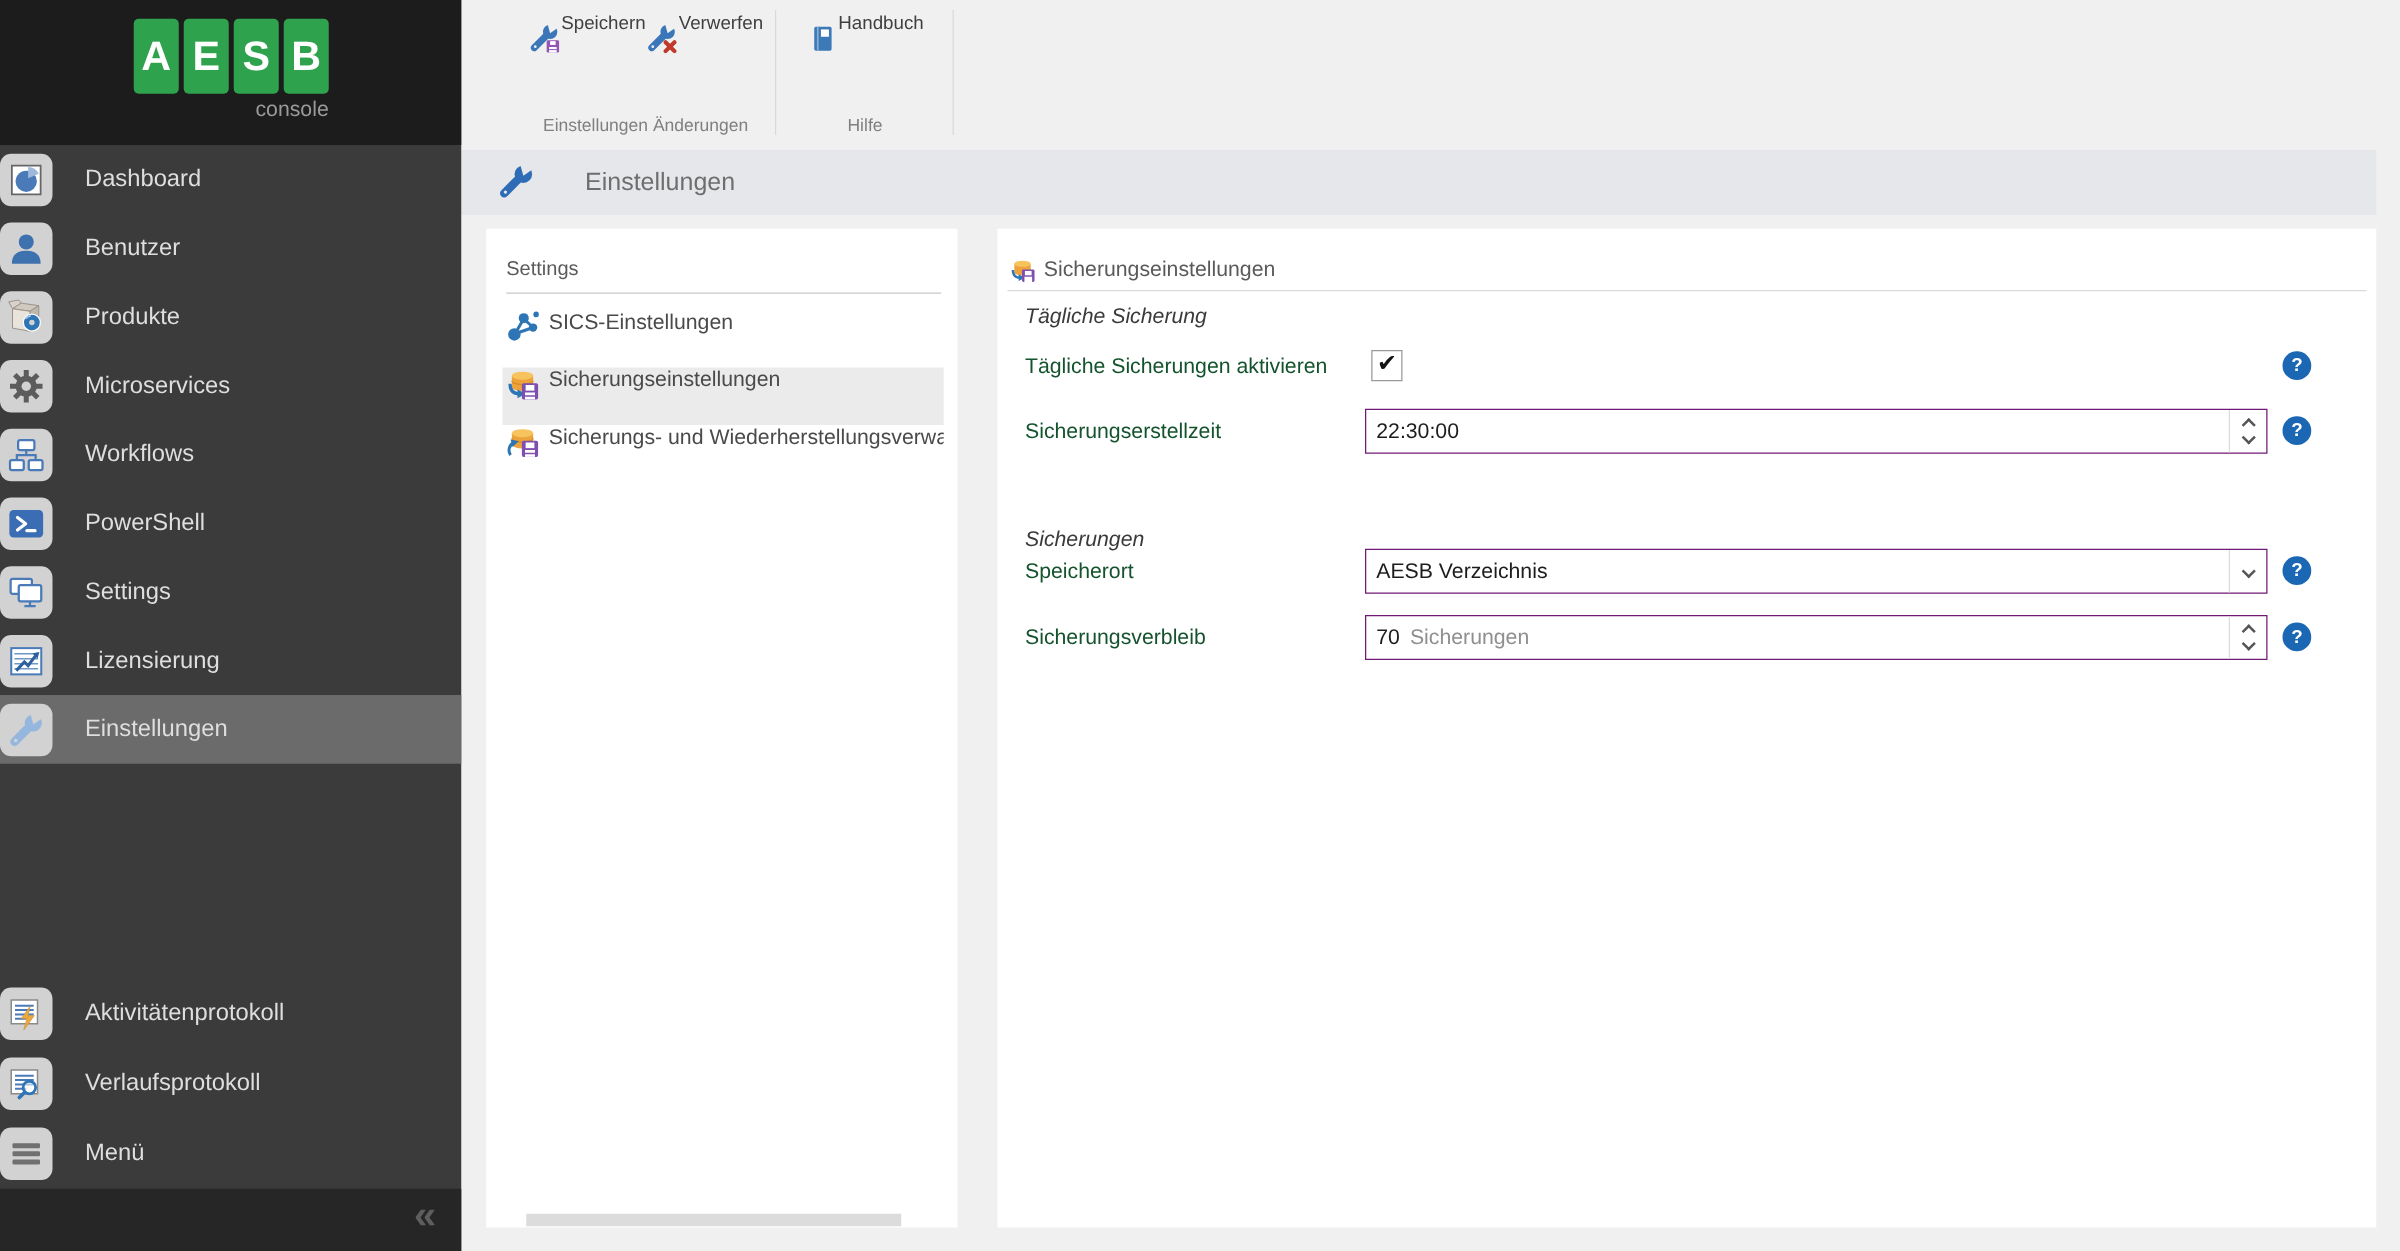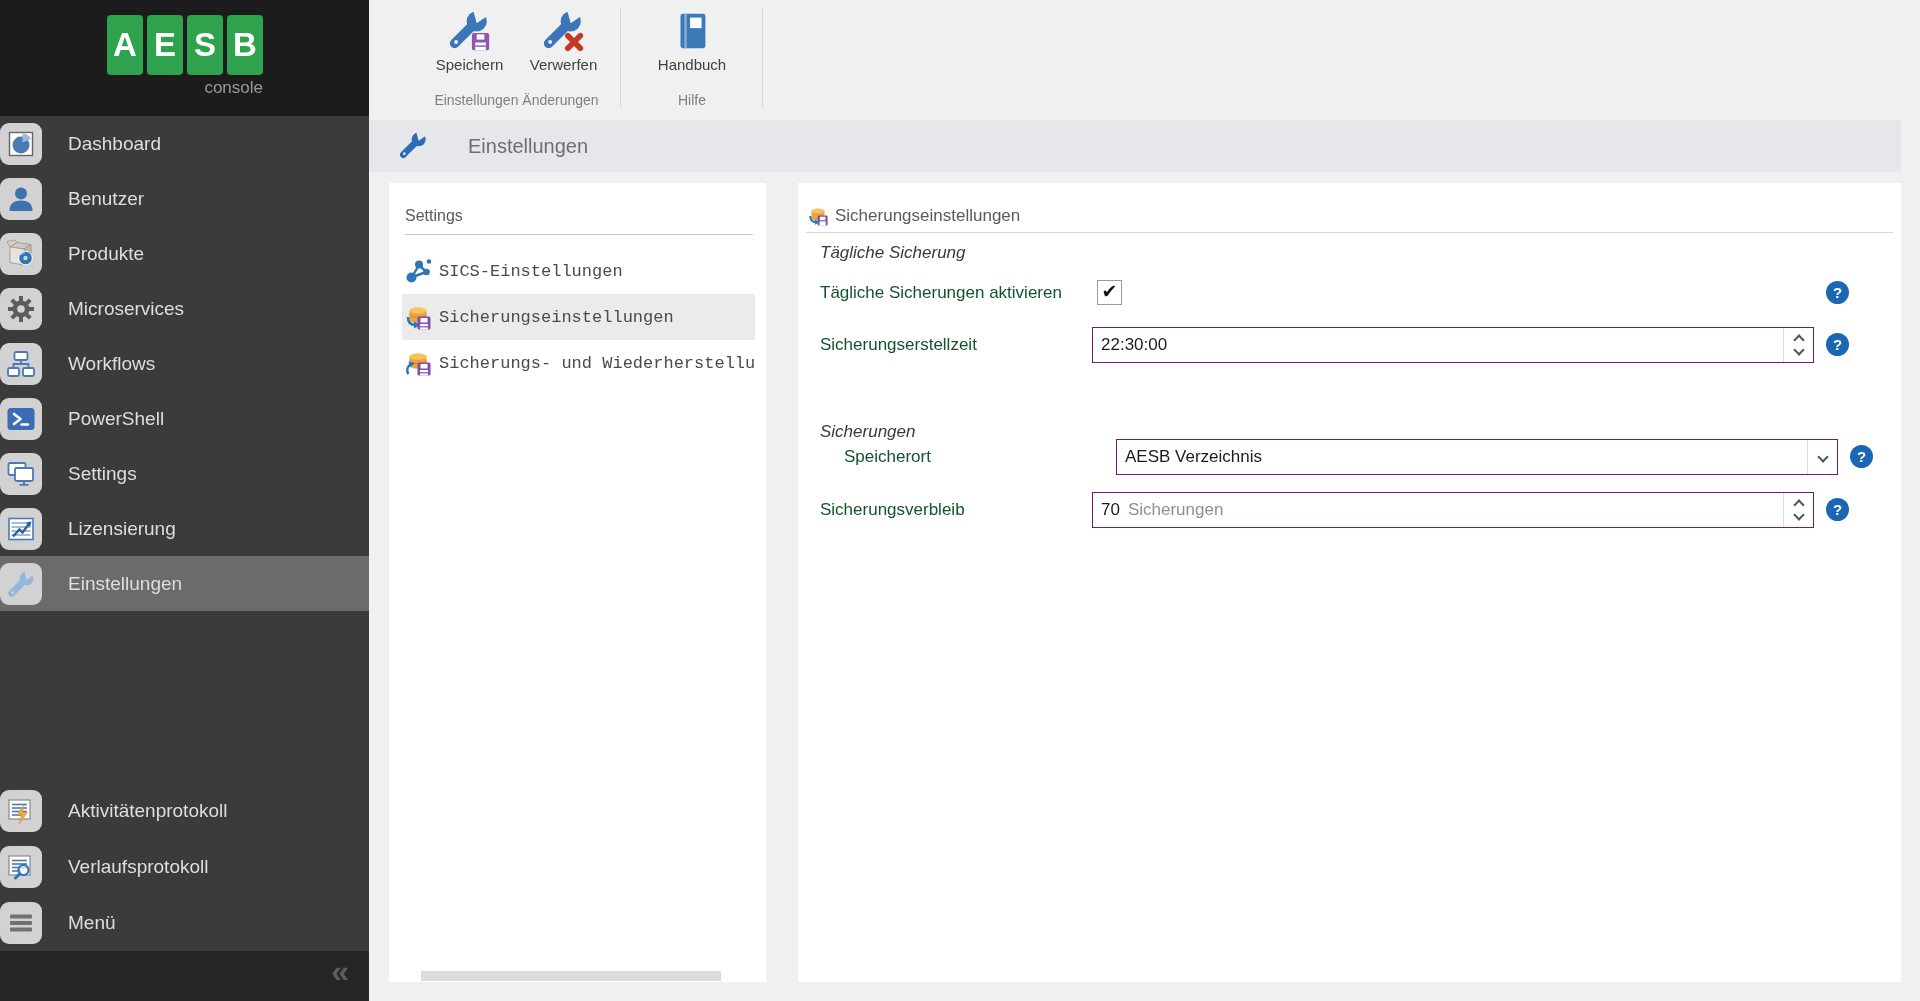--- a/index.html
+++ b/index.html
@@ -23,38 +23,38 @@
   .nav-label { margin-left:26px; font-size:19px; color:#dedede; font-weight:300; white-space:nowrap; }
   .sidebar-footer { position:absolute; left:0; bottom:0; width:100%; height:50px; background:#262626; }
   .collapse-glyph { position:absolute; right:20px; top:2px; font-size:32px; font-weight:700; color:#5e5e5e; cursor:pointer; }
 
   
   .toolbar { position:absolute; left:369px; top:0; width:1551px; height:120px; background:#f0f0f0; display:flex; }
   .tb-group { position:relative; height:100%; display:flex; justify-content:center; align-items:flex-start; padding-top:8px; }
   .tb-group::after { content:""; position:absolute; right:0; top:8px; bottom:12px; width:1px; background:#d9d9d9; }
   .tb-group.g1 { margin-left:43px; width:209px; }
   .tb-group.g2 { width:142px; }
-  .tb-btn { width:94px; display:flex; flex-direction:column; align-items:center; cursor:pointer; }
+  .tb-btn { width:94px; display:flex; flex-direction:row; align-items:flex-start; cursor:pointer; }
   .tb-btn svg { width:46px; height:46px; }
   .tb-btn-label { margin-top:2px; font-size:15px; color:#3f3f3f; }
   .tb-group-label { position:absolute; bottom:12px; left:0; width:100%; text-align:center; font-size:14px; color:#7f7f7f; white-space:nowrap; }
 
   
   .titlebar { position:absolute; left:369px; top:120px; width:1532px; height:52px; background:#e6e7ea;
     display:flex; align-items:center; --wbg:#e6e7ea; }
   .titlebar svg { width:32px; height:32px; margin-left:29px; }
   .page-title { margin-left:38px; font-size:20px; color:#6e6e6e; font-weight:300; }
 
   
   .nav-panel { position:absolute; left:389px; top:183px; width:377px; height:799px; background:#fff; overflow:hidden; }
   .np-header { padding:24px 16px 0 16px; font-size:16px; color:#5a5a5a; }
   .np-hr { margin:9px 13px 0 16px; border-top:1px solid #c8c8c8; }
   .np-list { margin-top:13px; }
-  .np-item { height:46px; margin:0 11px 0 13px; display:flex; align-items:center; padding-left:3px;
-    cursor:pointer; white-space:nowrap; overflow:hidden;font-family:Liberation Mono, monospace; }
+  .np-item { height:46px; margin:0 11px 0 13px; display:flex; padding-left:3px;
+    cursor:pointer; white-space:nowrap; overflow:hidden; }
   .np-item.selected { background:#ebebeb; }
   .np-item svg { flex:0 0 auto; }
   .np-item-label { margin-left:8px; font-size:17px; color:#4a4a4a; }
   .hscroll-thumb { position:absolute; left:32px; bottom:1px; width:300px; height:10px; background:#dcdcdc; cursor:pointer; }
 
   .form-panel { position:absolute; left:798px; top:183px; width:1103px; height:799px; background:#fff; }
   .form-heading { position:absolute; left:10px; top:23px; display:flex; align-items:center; }
   .form-heading-label { margin-left:7px; font-size:17px; color:#5a5a5a; }
   .fp-hr { position:absolute; left:8px; right:8px; top:49px; border-top:1px solid #d9d9d9; }
   .section-title { position:absolute; left:22px; font-size:17px; font-style:italic; color:#3a3a3a; }
@@ -396,21 +396,21 @@
       <span class="spin-zone">
         <i class="chev up"></i>
         <i class="chev down"></i>
       </span>
     </div>
     <span class="help" style="top:6px;">?</span>
   </div>
 
   <div class="section-title" style="top:239px;">Sicherungen</div>
 
-  <div class="form-row" style="top:256px;height:36px;margin-left:24px;">
+  <div class="form-row" style="top:256px;height:36px;">
     <span class="frow-label">Speicherort</span>
     <div class="input" role="combobox">
       <span>AESB Verzeichnis</span>
       <span class="drop-zone">
         <i class="chev down"></i>
       </span>
     </div>
     <span class="help" style="top:6px;">?</span>
   </div>
 

